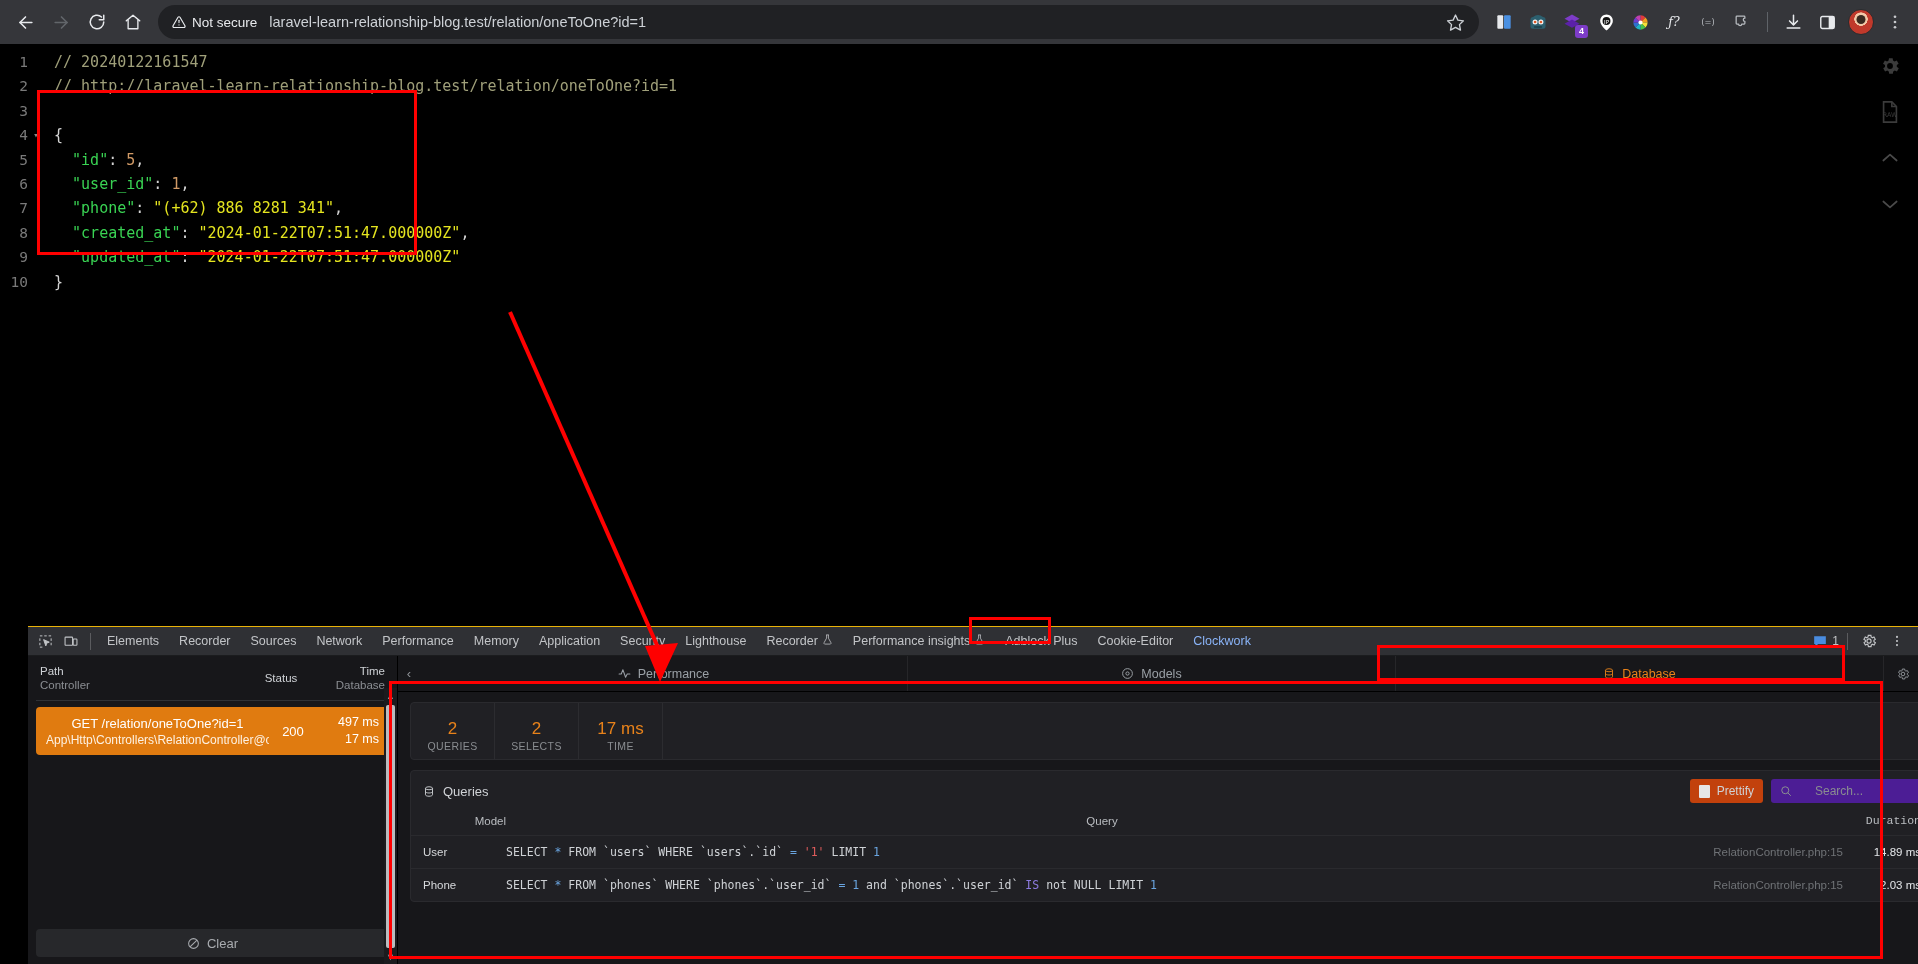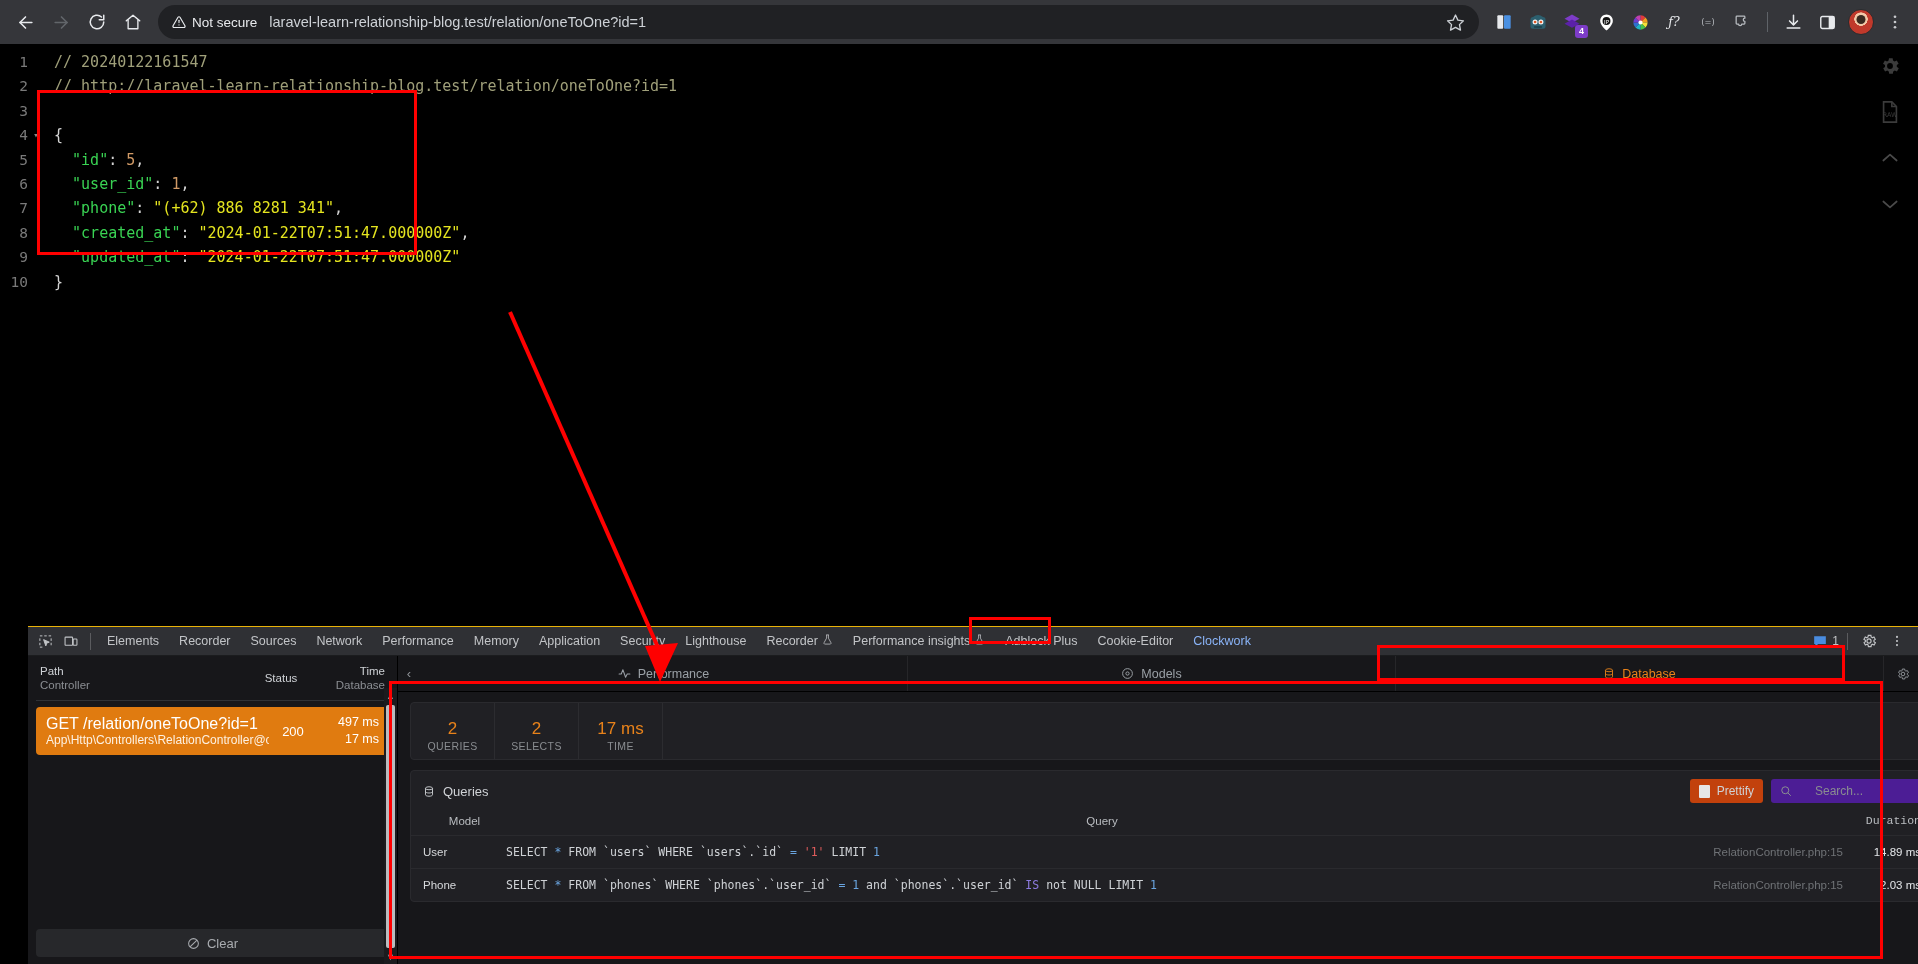--- a/index.html
+++ b/index.html
@@ -158,21 +158,21 @@
   .cw-sh-time .t2 { color: #8b8e93; }
   .cw-divider { height:1px; background:#303236; margin: 2px 8px 0 8px; }
 
   .cw-list { flex: 1 1 auto; padding: 6px 8px 0 8px; overflow: hidden; }
   .cw-req {
     background: #e07b10; border-radius: 4px;
     display: flex; align-items: center;
     padding: 7px 10px; color: #fff;
   }
   .cw-req-main { flex: 1 1 auto; min-width: 0; }
-  .cw-req-path { font-size: 16px; line-height: 17px; white-space: nowrap; overflow: hidden; }
+  .cw-req-path { font-size: 13px; line-height: 17px; white-space: nowrap; overflow: hidden; text-align: center; }
   .cw-req-ctrl { font-size: 12px; line-height: 16px; white-space: nowrap; overflow: hidden; color: #fdf1e2;}
   .cw-req-status { width: 48px; text-align: center; font-size: 13px; flex:none;}
   .cw-req-time { width: 62px; text-align: right; font-size: 12.5px; line-height:17px; flex:none;}
 
   .cw-clear-wrap { padding: 8px; }
   .cw-clear {
     background: #27282b; border-radius: 4px; height: 28px;
     display: flex; align-items: center; justify-content: center; gap: 7px;
     color: #a9acb0; font-size: 13px;
   }
@@ -226,21 +226,21 @@
   }
   .chk { width: 11px; height: 13px; background: #e6e6e6; border-radius: 1px; }
   .searchbox {
     background: #4c1d95; border-radius: 3px; height: 24px; width: 150px;
     display: flex; align-items: center; gap: 23px; padding: 0 9px;
     color: #8a8d91; font-size: 12px;
   }
   .qtable { width: 100%; border-collapse: collapse; }
   .qtable th {
     font-weight: normal; color: #b9bcc0; font-size: 11.5px;
-    padding: 3px 0 8px 0; text-align: center;
+    padding: 3px 0 8px 0; text-align: right;
   }
   .qtable th.c { text-align: center; }
   .qtable th.r { text-align: right; font-family: Liberation Mono, monospace; }
   .qtable td {
     font-size: 11.5px; padding: 9px 0; vertical-align: middle;
     border-top: 1px solid #2a2a2e;
   }
   .col-model { width: 95px; padding-left: 12px !important; color: #d6d8db; }
   .col-query { font-family: "DejaVu Sans Mono","Liberation Mono", monospace; font-size: 11.5px; }
   .col-file { width: 145px; text-align: right; color: #6f7276; }

